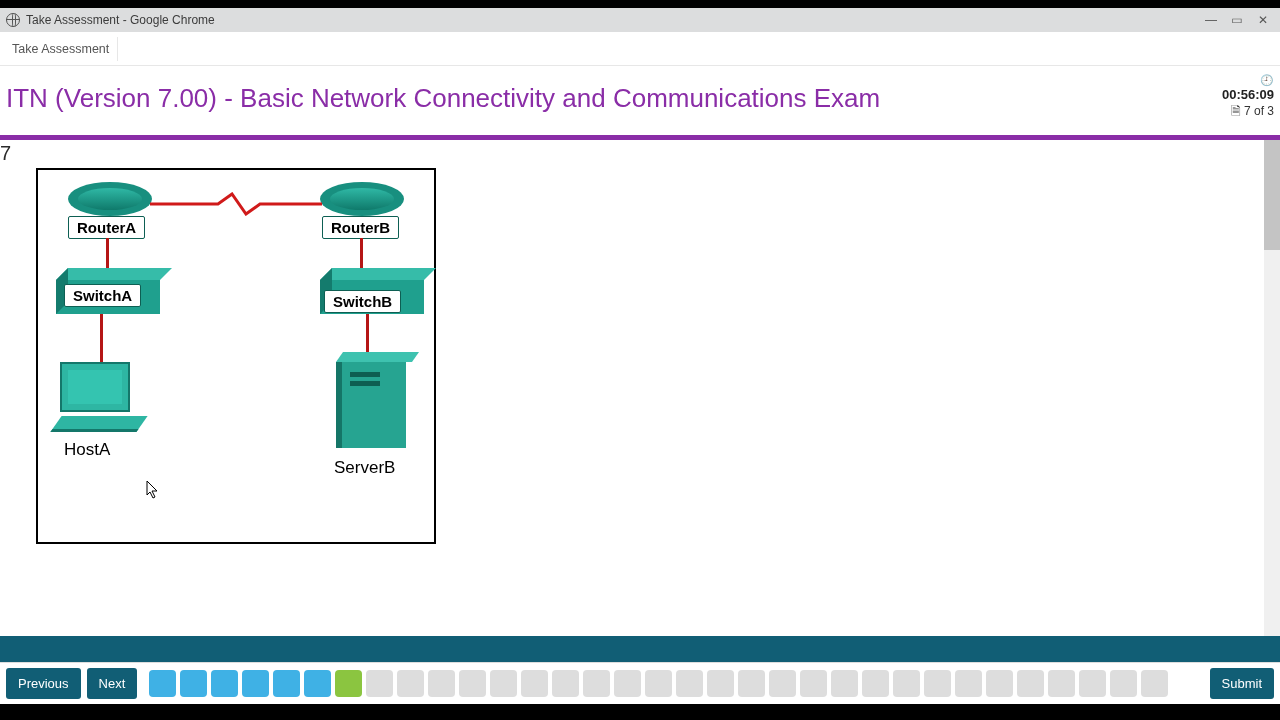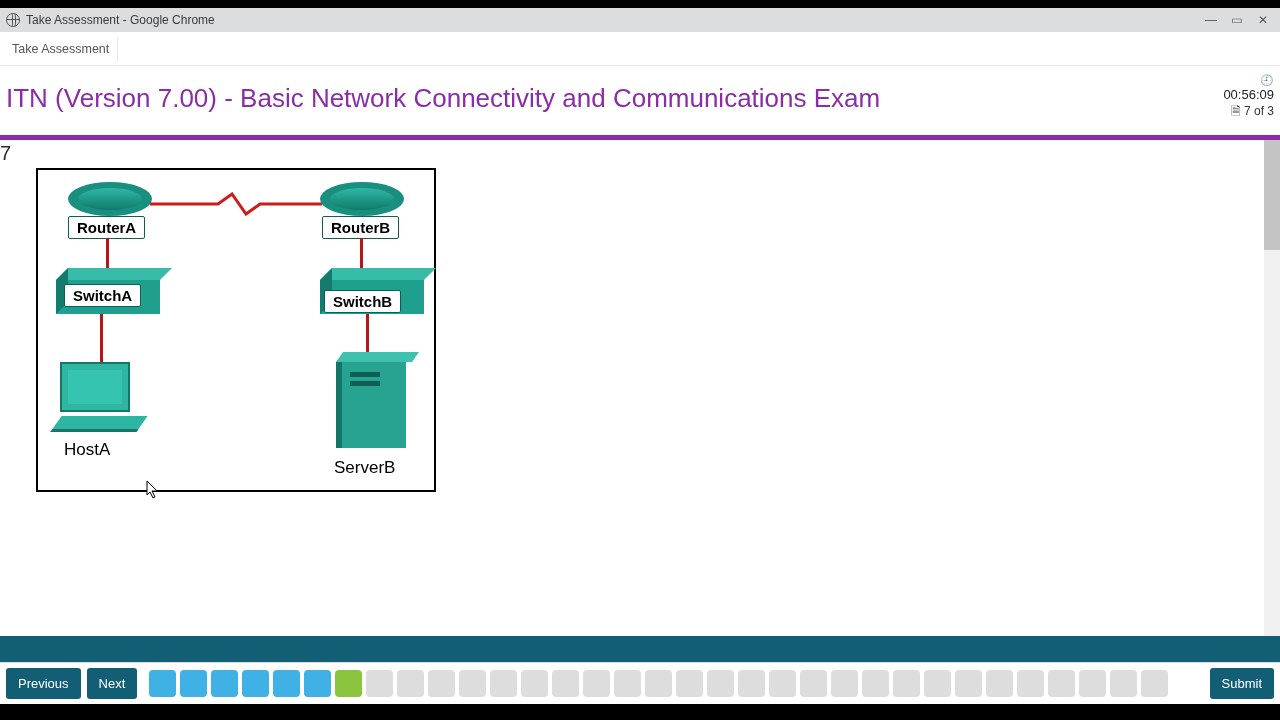--- a/index.html
+++ b/index.html
@@ -13,26 +13,26 @@
   .chrome-title { flex: 1; }
   .winbtn { width: 22px; height: 20px; display: flex; align-items: center; justify-content: center; color: #555; font-size: 12px; margin-left: 4px; cursor: pointer; }
   .chrome-addr { height: 28px; background: #f1f1f2; display: flex; align-items: center; padding: 0 10px; font-size: 13px; color: #5a5a5a; border-bottom: 1px solid #e2e2e2; }
   .lock-icon { margin-right: 8px; color: #5a5a5a; }
   .tab-strip { height: 34px; background: #fff; border-bottom: 1px solid #e7e7e7; display: flex; align-items: center; font-size: 12.5px; color: #555; padding-left: 4px; }
   .tab-strip .tab { border-right: 1px solid #e7e7e7; padding: 5px 8px; }
   .header-row { display: flex; align-items: center; padding: 8px 6px 12px 6px; }
   .exam-title { color: #8a2da7; font-size: 26px; font-weight: 400; flex: 1; }
   .stats { font-size: 12px; color: #333; text-align: right; min-width: 50px; }
   .stats .clk { color: #8a2da7; font-size: 11px; }
-  .stats .time { color: #222; font-weight: 400; font-size: 13px; }
+  .stats .time { color: #222; font-weight: 700; font-size: 13px; }
   .stats .prog { color: #333; }
   .purple-line { height: 5px; background: #8a2da7; }
   .content { flex: 1; position: relative; overflow: hidden; }
   .qnum { position: absolute; left: 0; top: 2px; font-size: 20px; color: #2b2b2b; }
-  .exhibit { position: absolute; left: 36px; top: 28px; width: 400px; height: 324px; border: 2px solid #000; background: #fff; }
+  .exhibit { position: absolute; left: 36px; top: 28px; width: 400px; height: 376px; border: 2px solid #000; background: #fff; }
   .router { position: absolute; width: 84px; height: 34px; background: #188f7f; border-radius: 50%; }
   .router::after { content: ""; position: absolute; inset: 6px 10px; border-radius: 50%; background: linear-gradient(#2fb8a5, #0f7a6b); }
   .router-mark { position: absolute; left: 50%; top: 50%; transform: translate(-50%,-50%); color: #fff; font-size: 18px; font-weight: bold; }
   .dev-label { position: absolute; background: #fff; border: 1.5px solid #0d5f53; border-radius: 2px; padding: 2px 8px; font-size: 15px; color: #000; font-weight: 600; }
   .link-red { position: absolute; background: #b51616; }
   .switch { position: absolute; width: 104px; height: 34px; background: #1fa08e; transform: skewX(0deg); }
   .switch-top { position: absolute; width: 104px; height: 12px; background: #36bca9; transform: skewX(-45deg); top: -12px; left: 6px; }
   .switch-side { position: absolute; width: 12px; height: 34px; background: #147b6d; transform: skewY(-45deg); right: -12px; top: -6px; }
   .host { position: absolute; }
   .host-mon { width: 70px; height: 50px; background: #2eb6a3; border: 2px solid #14776a; position: relative; }

